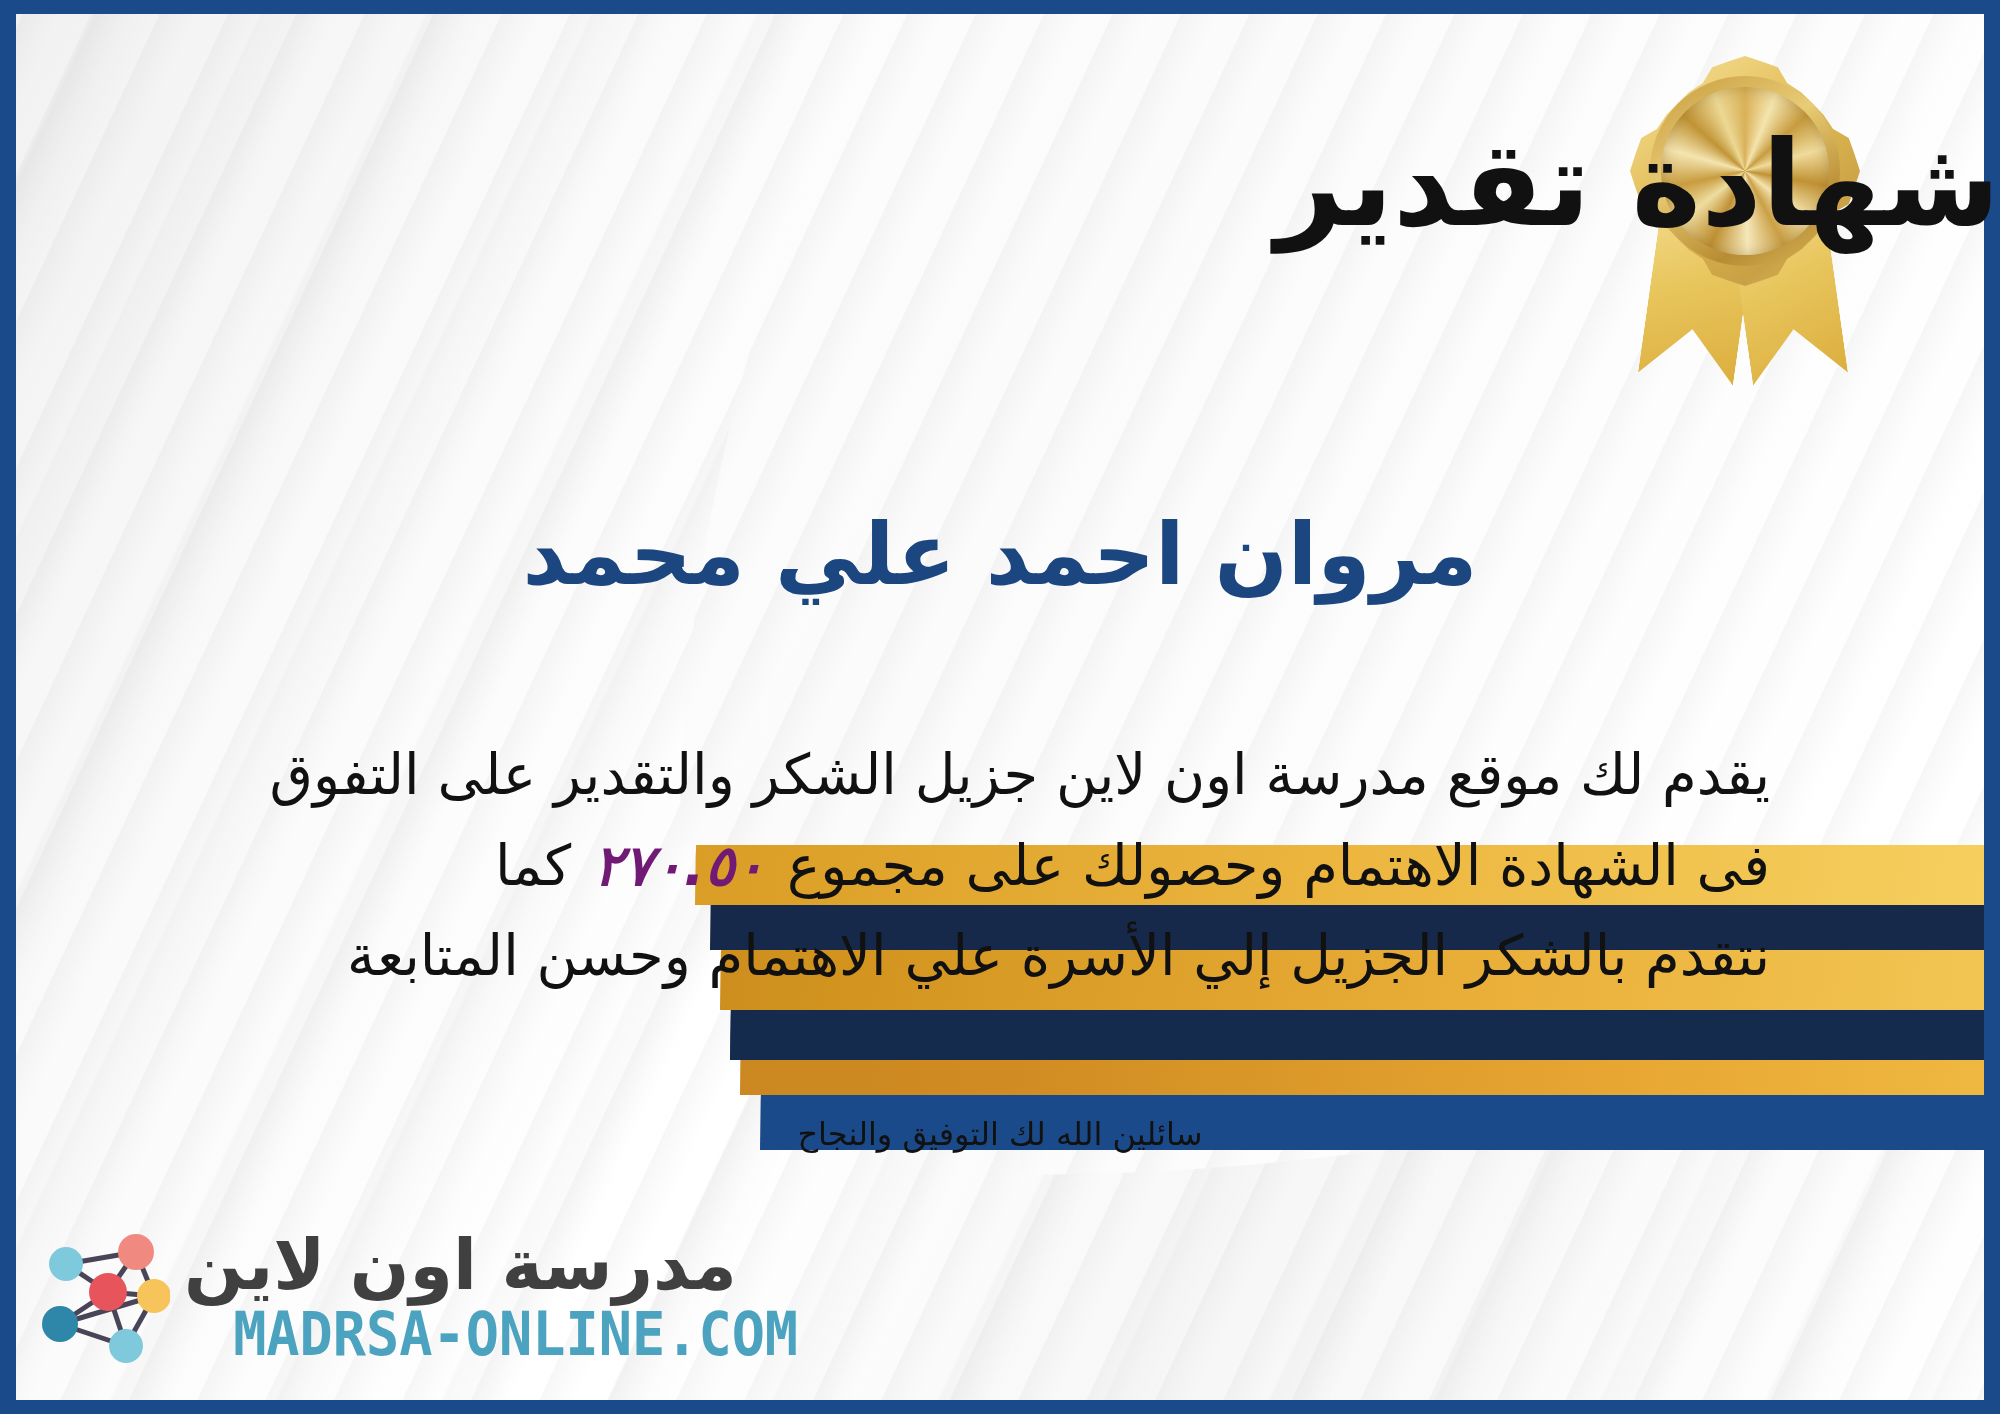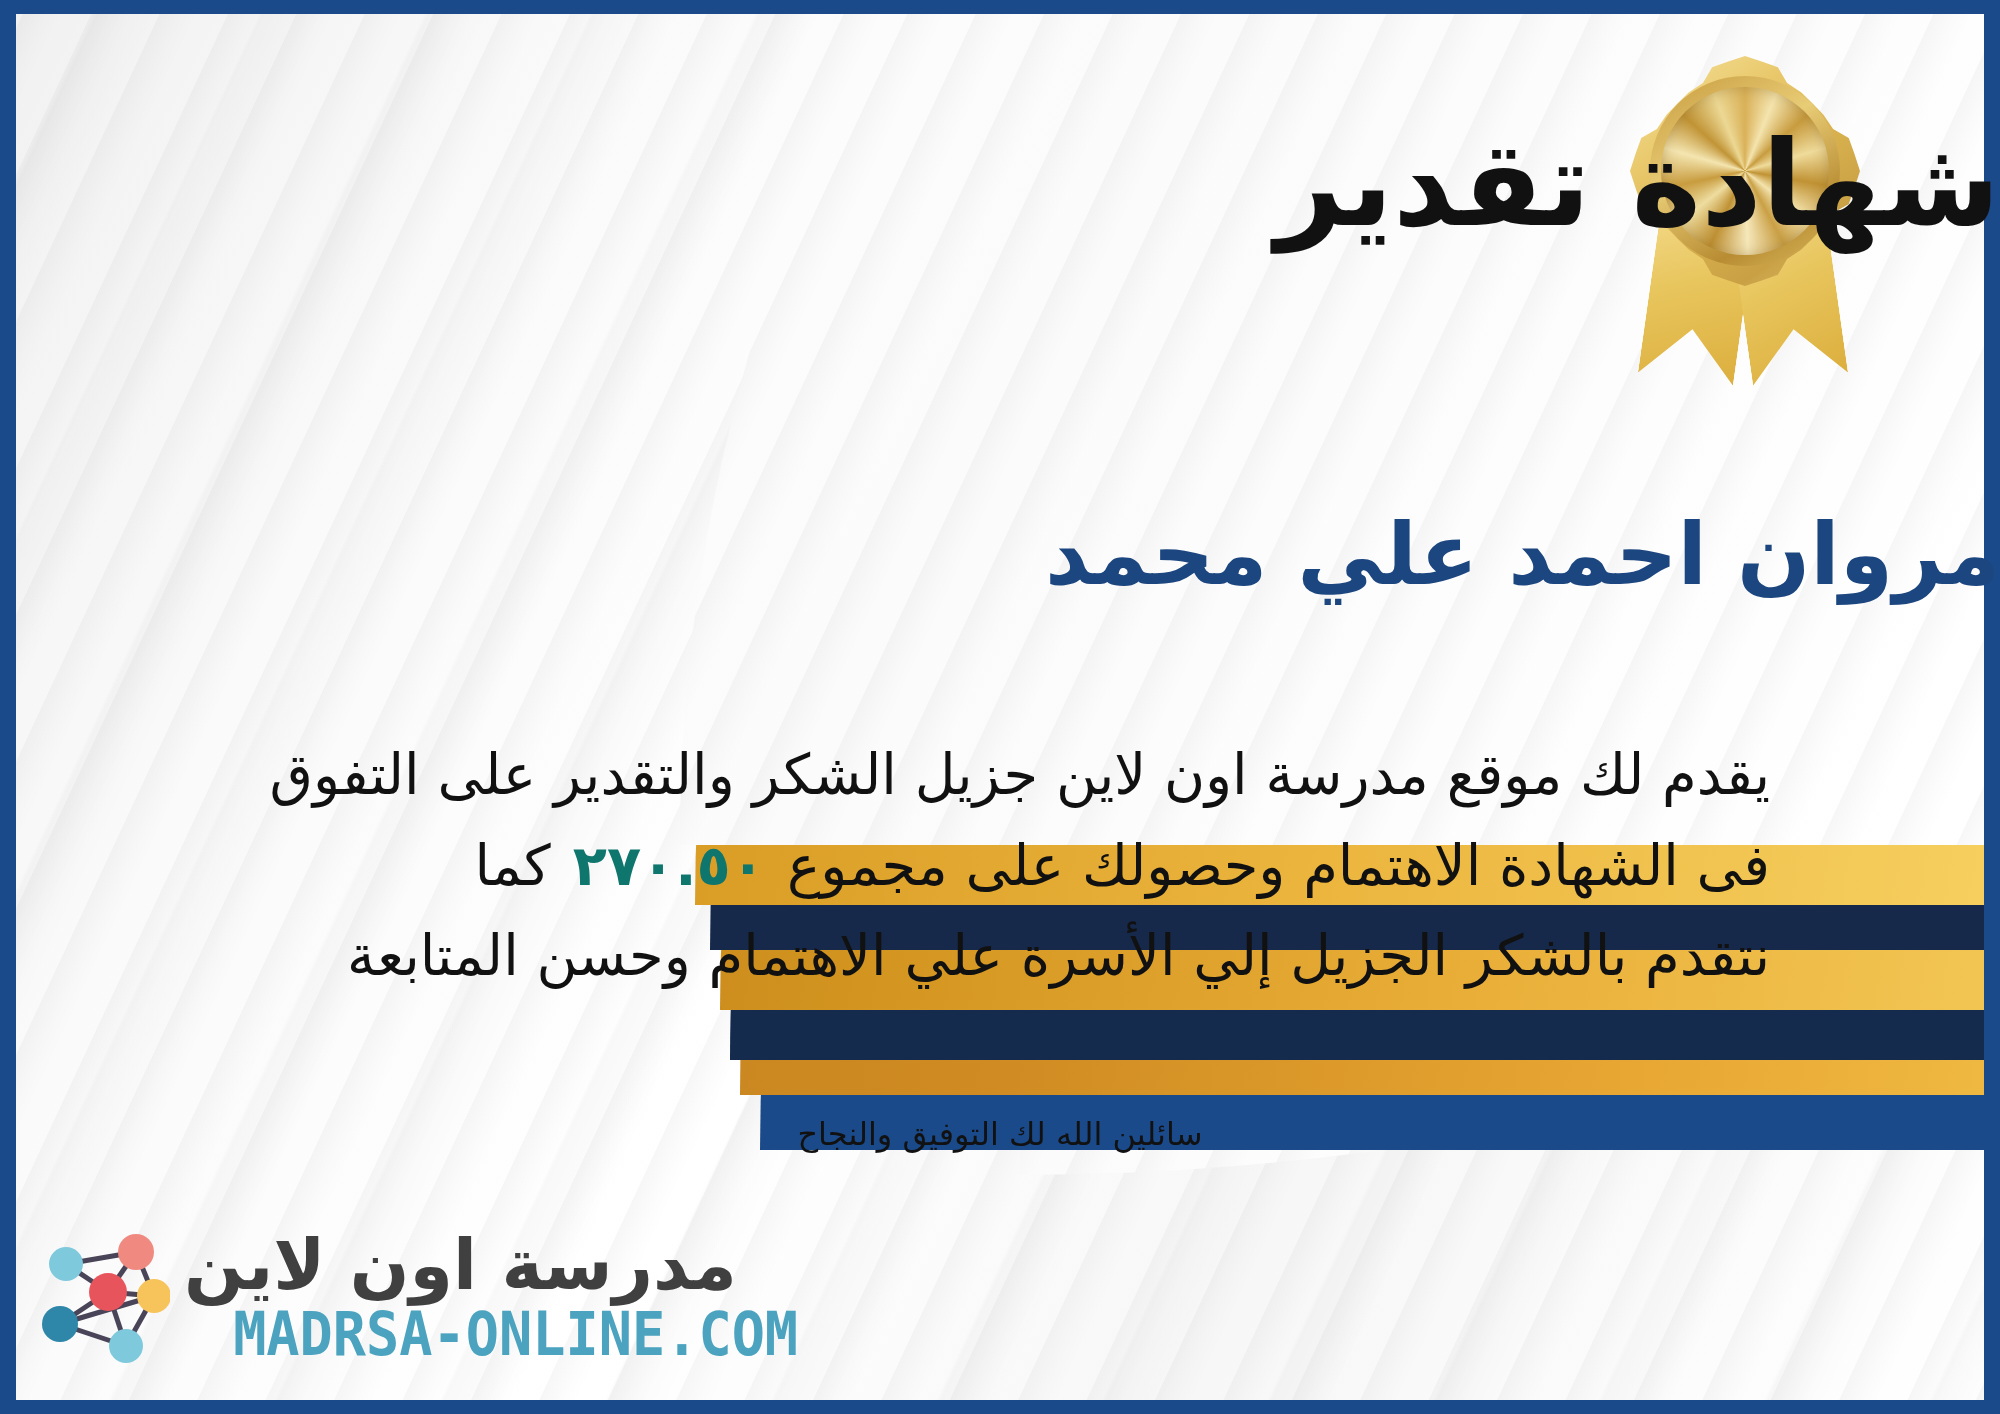--- a/index.html
+++ b/index.html
@@ -214,38 +214,40 @@
     left:0;right:0;top:120px;
     font-size:118px;
     font-weight:700;
     letter-spacing:-1px;
     color:#111111;
     line-height:1.1;
   }
   .name{
     position:absolute;
     left:0;right:0;top:505px;
+    text-align:center;
     font-size:86px;
     font-weight:700;
     color:#1c467f;
     line-height:1.15;
   }
   .body{
     position:absolute;
     left:216px;right:230px;top:730px;
     font-size:56px;
     color:#111111;
     line-height:1.62;
   }
   .body .line{display:block;white-space:nowrap;}
   .score{
-    color:#0f766e;
+    color:#701a75;
     font-weight:700;
     padding:0 22px;
     letter-spacing:1px;
+    font-style:italic;
   }
   .closing{
     position:absolute;
     left:0;right:0;top:1110px;
     text-align:center;
     font-size:32px;
     color:#111111;
     line-height:1.5;
   }
 

